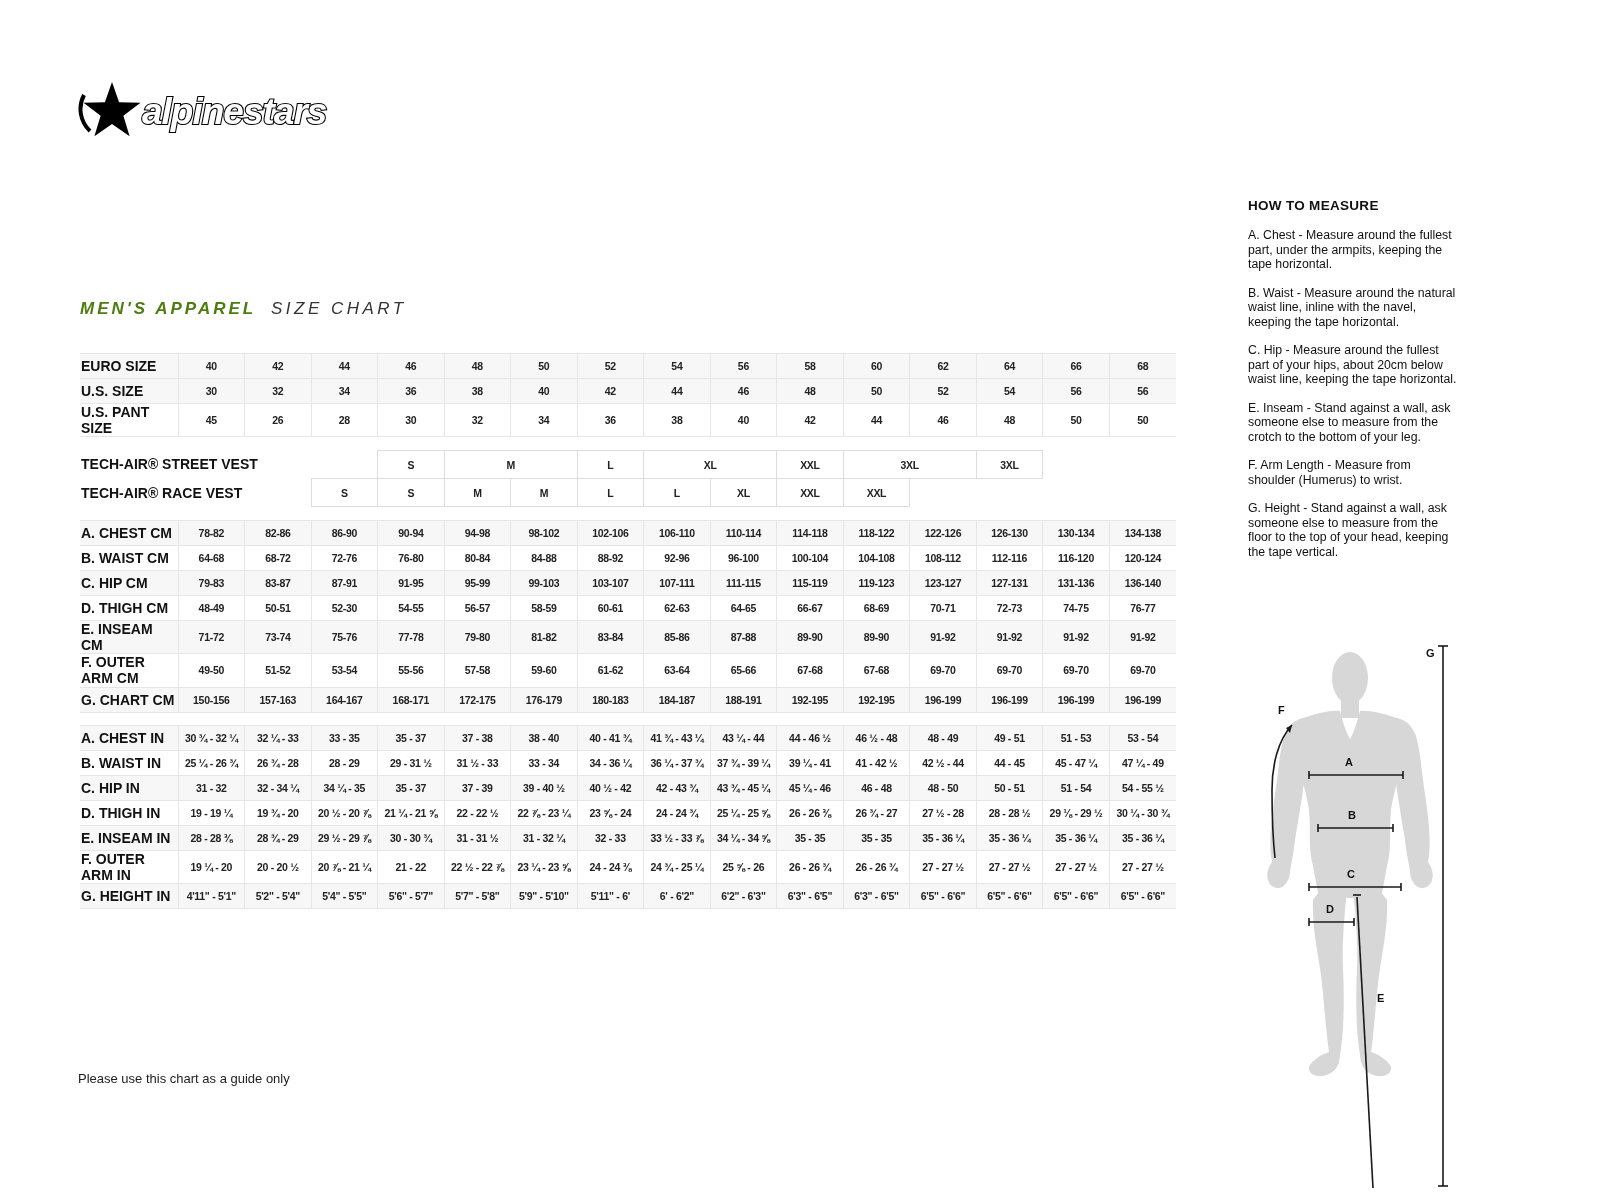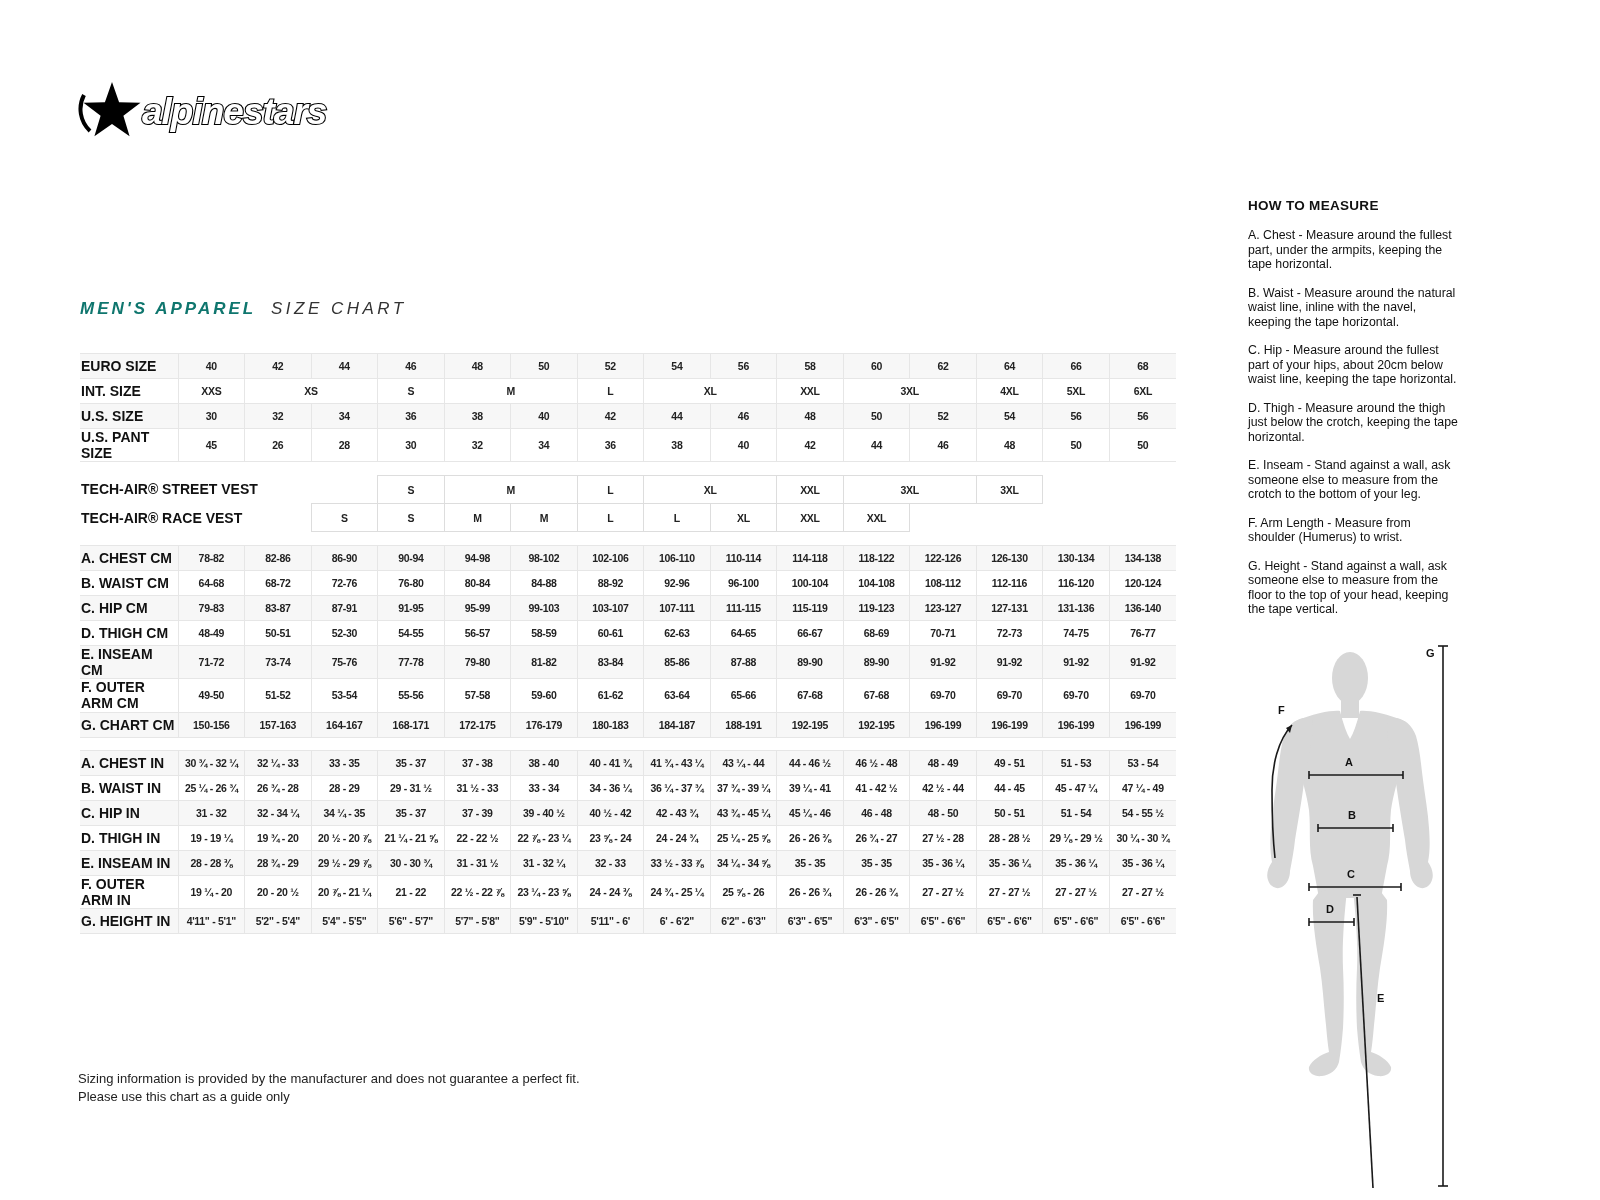--- a/index.html
+++ b/index.html
@@ -5,21 +5,21 @@
   html,body{margin:0;padding:0;}
   body{
     width:1600px;height:1200px;position:relative;overflow:hidden;
     background:#ffffff;color:#1a1a1a;
     font-family:"Liberation Sans",sans-serif;
   }
   
   .logo{position:absolute;left:78px;top:68px;}
   
   .title{position:absolute;left:80px;top:299px;font-size:17px;font-style:italic;white-space:nowrap;}
-  .title .t1{font-weight:bold;letter-spacing:3px;color:#0f766e;}
+  .title .t1{font-weight:bold;letter-spacing:3px;color:#4d7c0f;}
   .title .t2{font-weight:normal;letter-spacing:3.5px;color:#333;margin-left:10px;text-align:right;}
   
   .table-wrap{position:absolute;left:80px;top:353px;width:1096px;}
   table.size-table{border-collapse:collapse;table-layout:fixed;width:1096px;}
   col.c-lbl{width:98px;}
   col.c-dat{width:66.5px;}
   td{
     font-size:10.5px;font-weight:bold;text-align:center;vertical-align:middle;
     border:1px solid #e6e6e6;padding:0;height:24px;letter-spacing:-0.3px;color:#222;
     white-space:nowrap;overflow:hidden;
@@ -80,34 +80,20 @@
           <td colspan="1">52</td>
           <td colspan="1">54</td>
           <td colspan="1">56</td>
           <td colspan="1">58</td>
           <td colspan="1">60</td>
           <td colspan="1">62</td>
           <td colspan="1">64</td>
           <td colspan="1">66</td>
           <td colspan="1">68</td>
         </tr>
-        <tr style="height: 24px;">
-          <td class="lbl" colspan="1">INT. SIZE</td>
-          <td colspan="1">XXS</td>
-          <td colspan="2">XS</td>
-          <td colspan="1">S</td>
-          <td colspan="2">M</td>
-          <td colspan="1">L</td>
-          <td colspan="2">XL</td>
-          <td colspan="1">XXL</td>
-          <td colspan="2">3XL</td>
-          <td colspan="1">4XL</td>
-          <td colspan="1">5XL</td>
-          <td colspan="1">6XL</td>
-        </tr>
         <tr class="band" style="height: 24px;">
           <td class="lbl" colspan="1">U.S. SIZE</td>
           <td colspan="1">30</td>
           <td colspan="1">32</td>
           <td colspan="1">34</td>
           <td colspan="1">36</td>
           <td colspan="1">38</td>
           <td colspan="1">40</td>
           <td colspan="1">42</td>
           <td colspan="1">44</td>
@@ -425,21 +411,20 @@
       </tbody>
   </table>
 </div>
 
 <div class="measure">
   <h3>HOW TO MEASURE</h3>
   <div>
       <p>A. Chest - Measure around the fullest part, under the armpits, keeping the tape horizontal.</p>
       <p>B. Waist - Measure around the natural waist line, inline with the navel, keeping the tape horizontal.</p>
       <p>C. Hip - Measure around the fullest part of your hips, about 20cm below waist line, keeping the tape horizontal.</p>
-      <p>D. Thigh - Measure around the thigh just below the crotch, keeping the tape horizontal.</p>
       <p>E. Inseam - Stand against a wall, ask someone else to measure from the crotch to the bottom of your leg.</p>
       <p>F. Arm Length - Measure from shoulder (Humerus) to wrist.</p>
       <p>G. Height - Stand against a wall, ask someone else to measure from the floor to the top of your head, keeping the tape vertical.</p>
     </div>
 </div>
 
 <svg class="diagram" width="330" height="595" viewBox="0 0 330 595">
   <g fill="#d7d7d7" stroke="none">
     <ellipse cx="120" cy="78" rx="18" ry="26"></ellipse>
     <rect x="111" y="94" width="18" height="24"></rect>
@@ -518,15 +503,14 @@
   <text class="lab" x="119" y="166" text-anchor="middle">A</text>
   <text class="lab" x="122" y="219" text-anchor="middle">B</text>
   <text class="lab" x="121" y="278" text-anchor="middle">C</text>
   <text class="lab" x="100" y="313" text-anchor="middle">D</text>
   <text class="lab" x="147" y="402">E</text>
   <text class="lab" x="48" y="114">F</text>
   <text class="lab" x="196" y="57">G</text>
 </svg>
 
 <div class="footer">
-  <div>Sizing information is provided by the manufacturer and does not guarantee a perfect fit.</div>
   <div>Please use this chart as a guide only</div>
 </div>
 
 </body></html>

